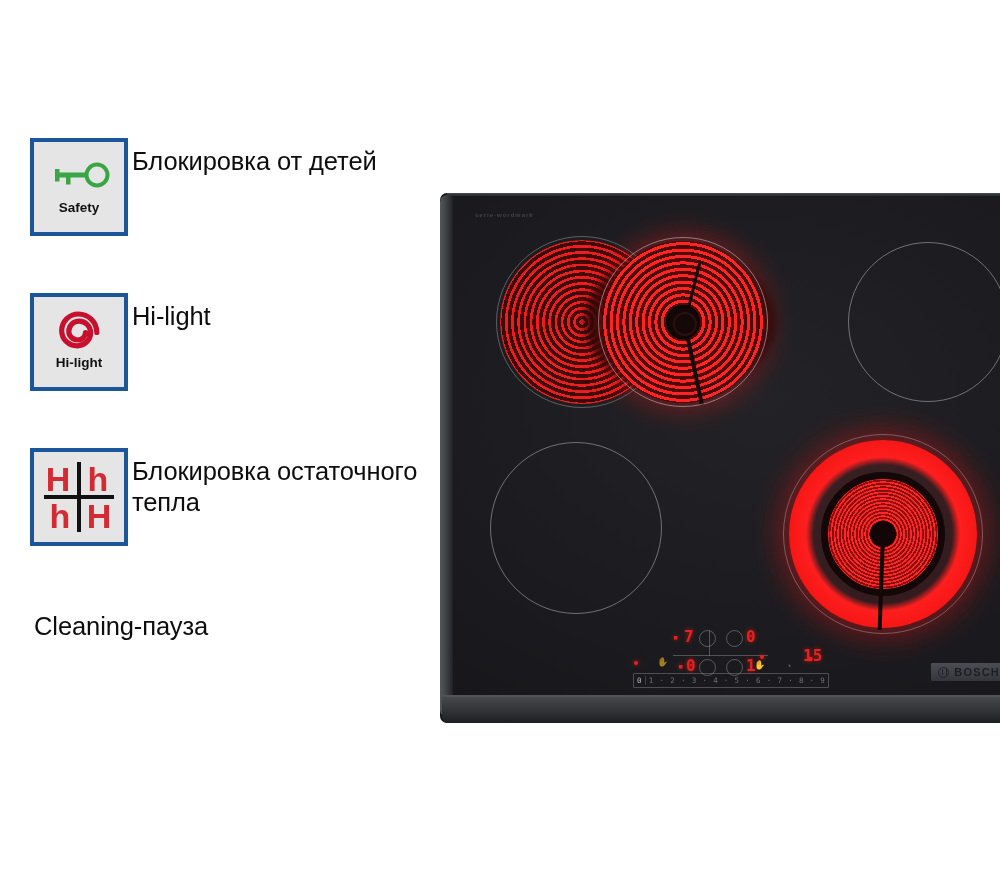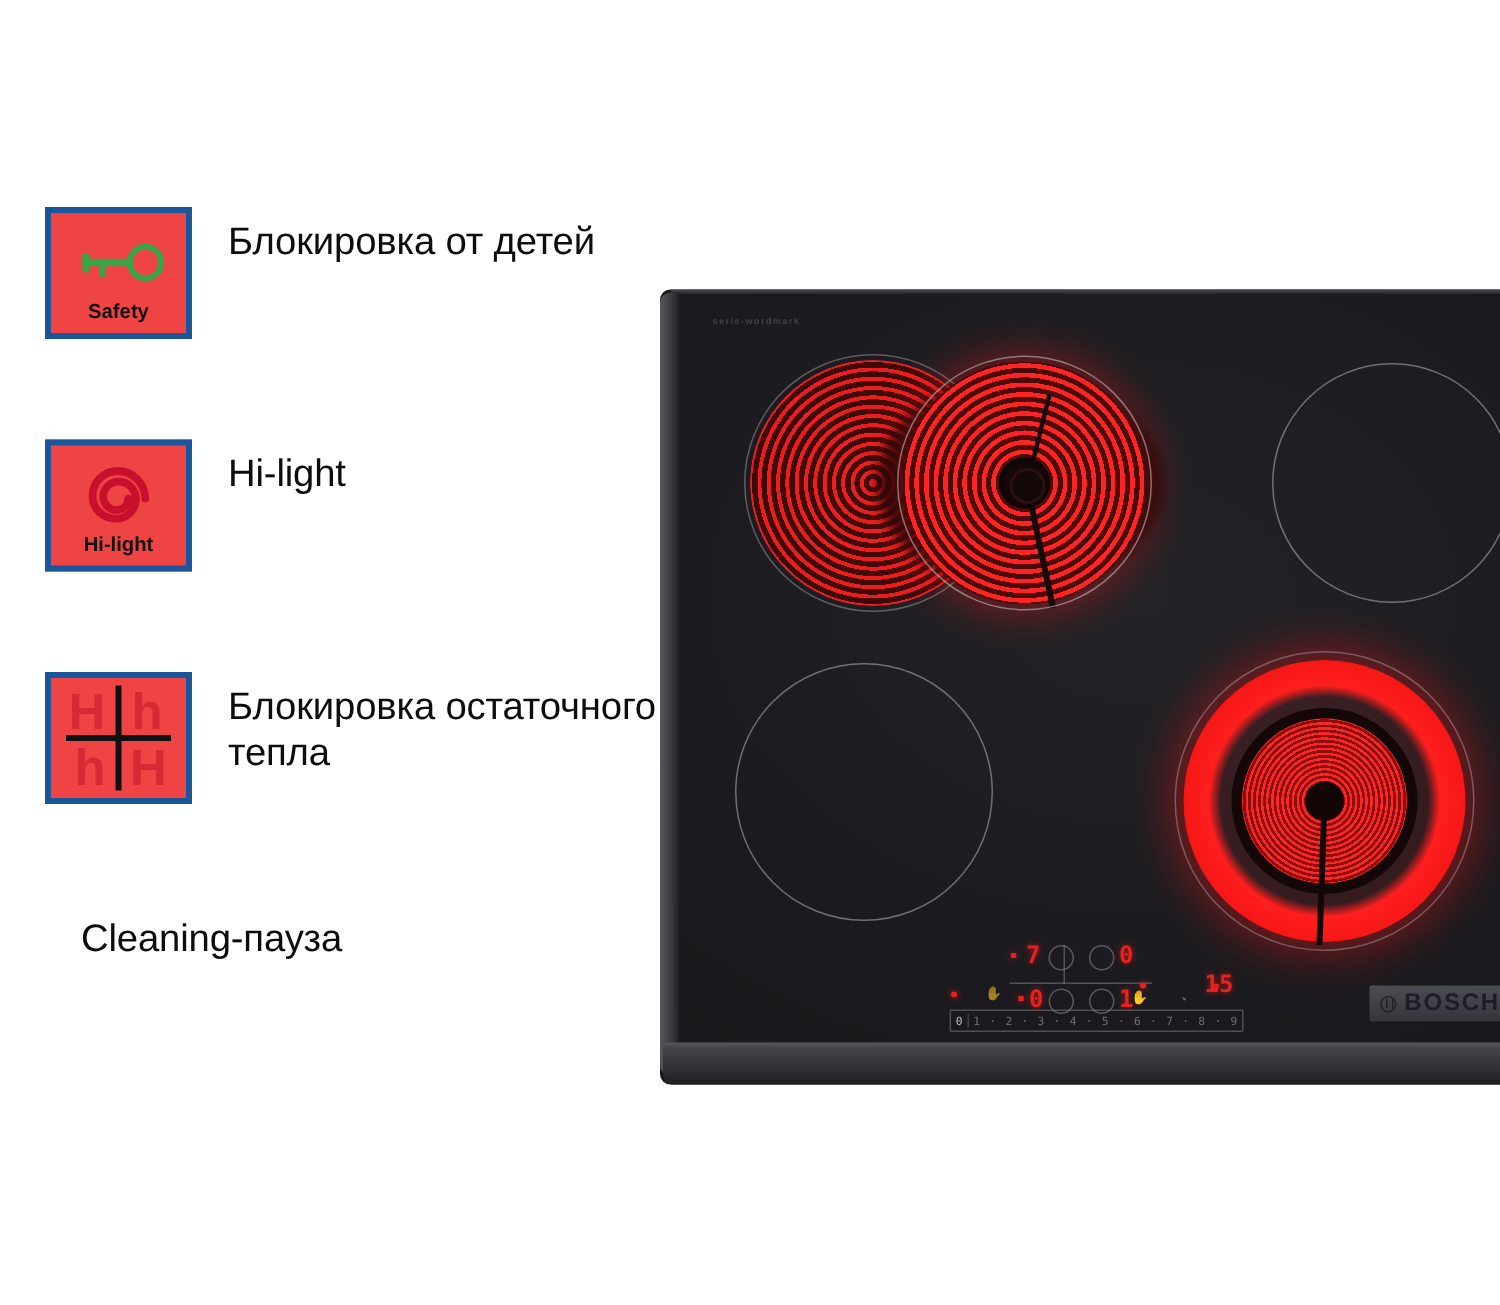--- a/index.html
+++ b/index.html
@@ -8,37 +8,37 @@
     background: #ffffff;
     font-family: "Liberation Sans", sans-serif;
     overflow: hidden;
   }
   #page { position: relative; width: 1000px; height: 870px; background: #fff; }
 
   
   #feature-list { position: absolute; left: 0; top: 0; width: 440px; height: 870px; }
   .feature-row { position: absolute; left: 30px; display: flex; align-items: flex-start; }
   .badge {
-    width: 98px; height: 88px; flex: 0 0 98px;
+    width: 98px; height: 98px; flex: 0 0 98px;
     border: 4px solid #1a5699;
-    background: #ef4444;
+    background: #e5e5e5;
     display: flex; flex-direction: column;
     align-items: center; justify-content: flex-start;
     padding-top: 9px;
   }
   .badge-art { height: 50px; display: flex; align-items: center; justify-content: center; }
   .badge-cap {
     font-weight: bold; color: #111;
     text-align: center; line-height: 1;
     width: 100%;
   }
   .cap-lg { font-size: 13.5px; }
   .cap-sm { font-size: 11px; letter-spacing: -0.2px; }
   .feature-text {
-    margin-left: 24px;
+    margin-left: 4px;
     font-size: 25.5px;
     color: #0d0d0d;
     line-height: 1.22;
     max-width: 290px;
     padding-top: 8px;
     letter-spacing: -0.1px;
   }
 
   
   #cooktop-figure { position: absolute; left: 440px; top: 193px; width: 575px; height: 535px; }
@@ -246,21 +246,21 @@
   }
   #hob-logo .bmark {
     width:11px; height:11px; border-radius:50%;
     border:1.6px solid #20212a; position:relative;
   }
   #hob-logo .bmark::after{
     content:""; position:absolute; left:3.2px; top:1.2px; width:3px; height:6px;
     border-left:1.6px solid #20212a; border-right:1.6px solid #20212a;
   }
   #hob-logo .btext {
-    font-size:16px; font-weight:bold; color:#1c1d26; letter-spacing:1.2px;
+    font-size:11px; font-weight:bold; color:#1c1d26; letter-spacing:1.2px;
   }
 </style>
 </head>
 <body>
 
 <div id="page">
 
   <div id="feature-list">
 
     <div class="feature-row" style="top:138px;">

